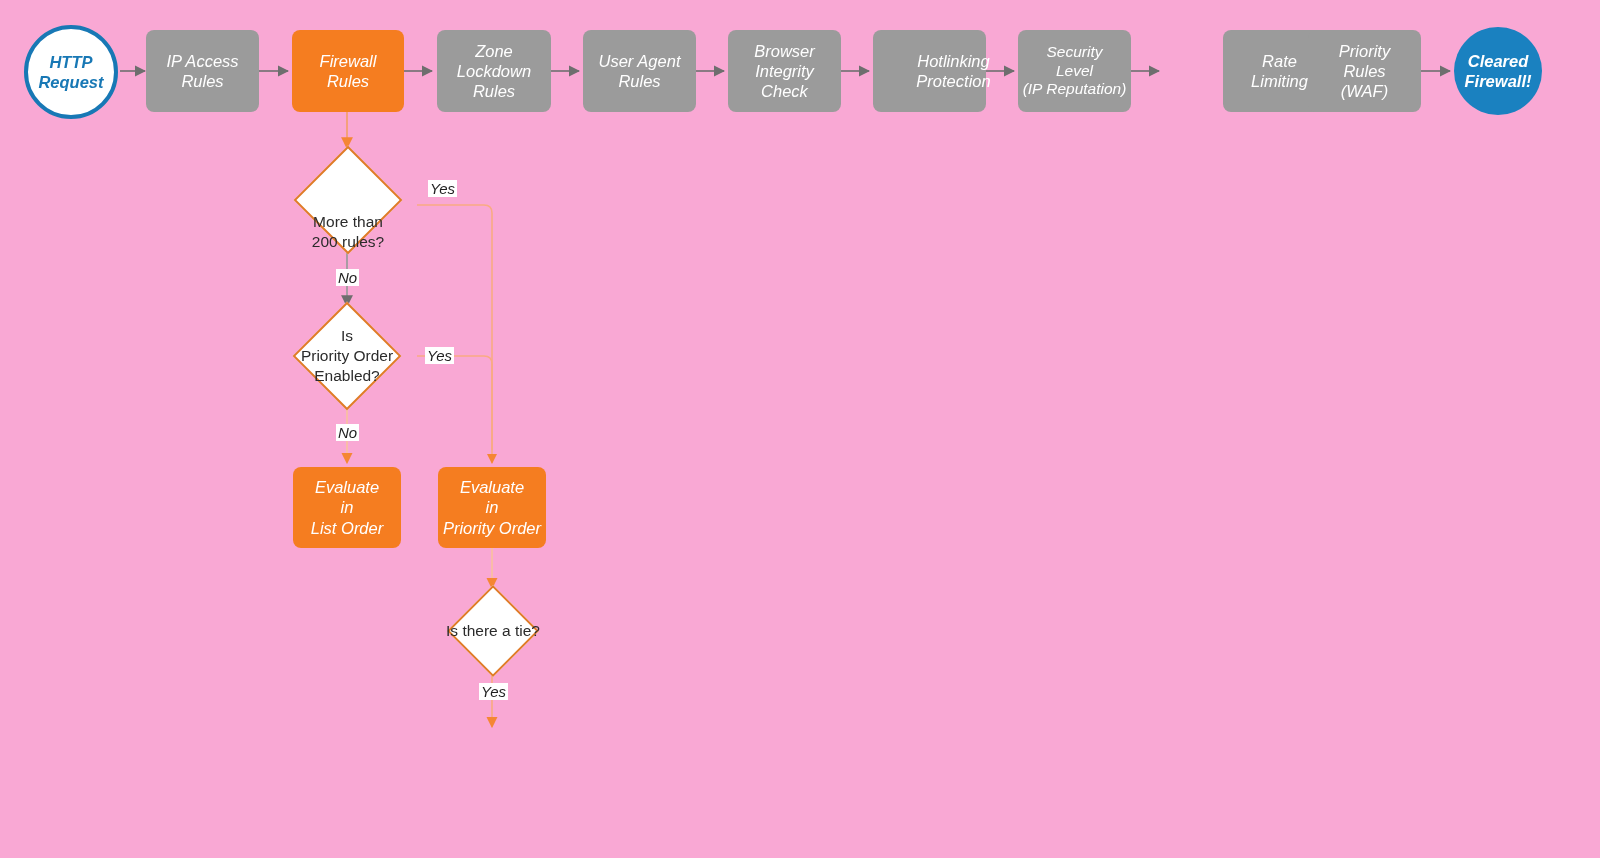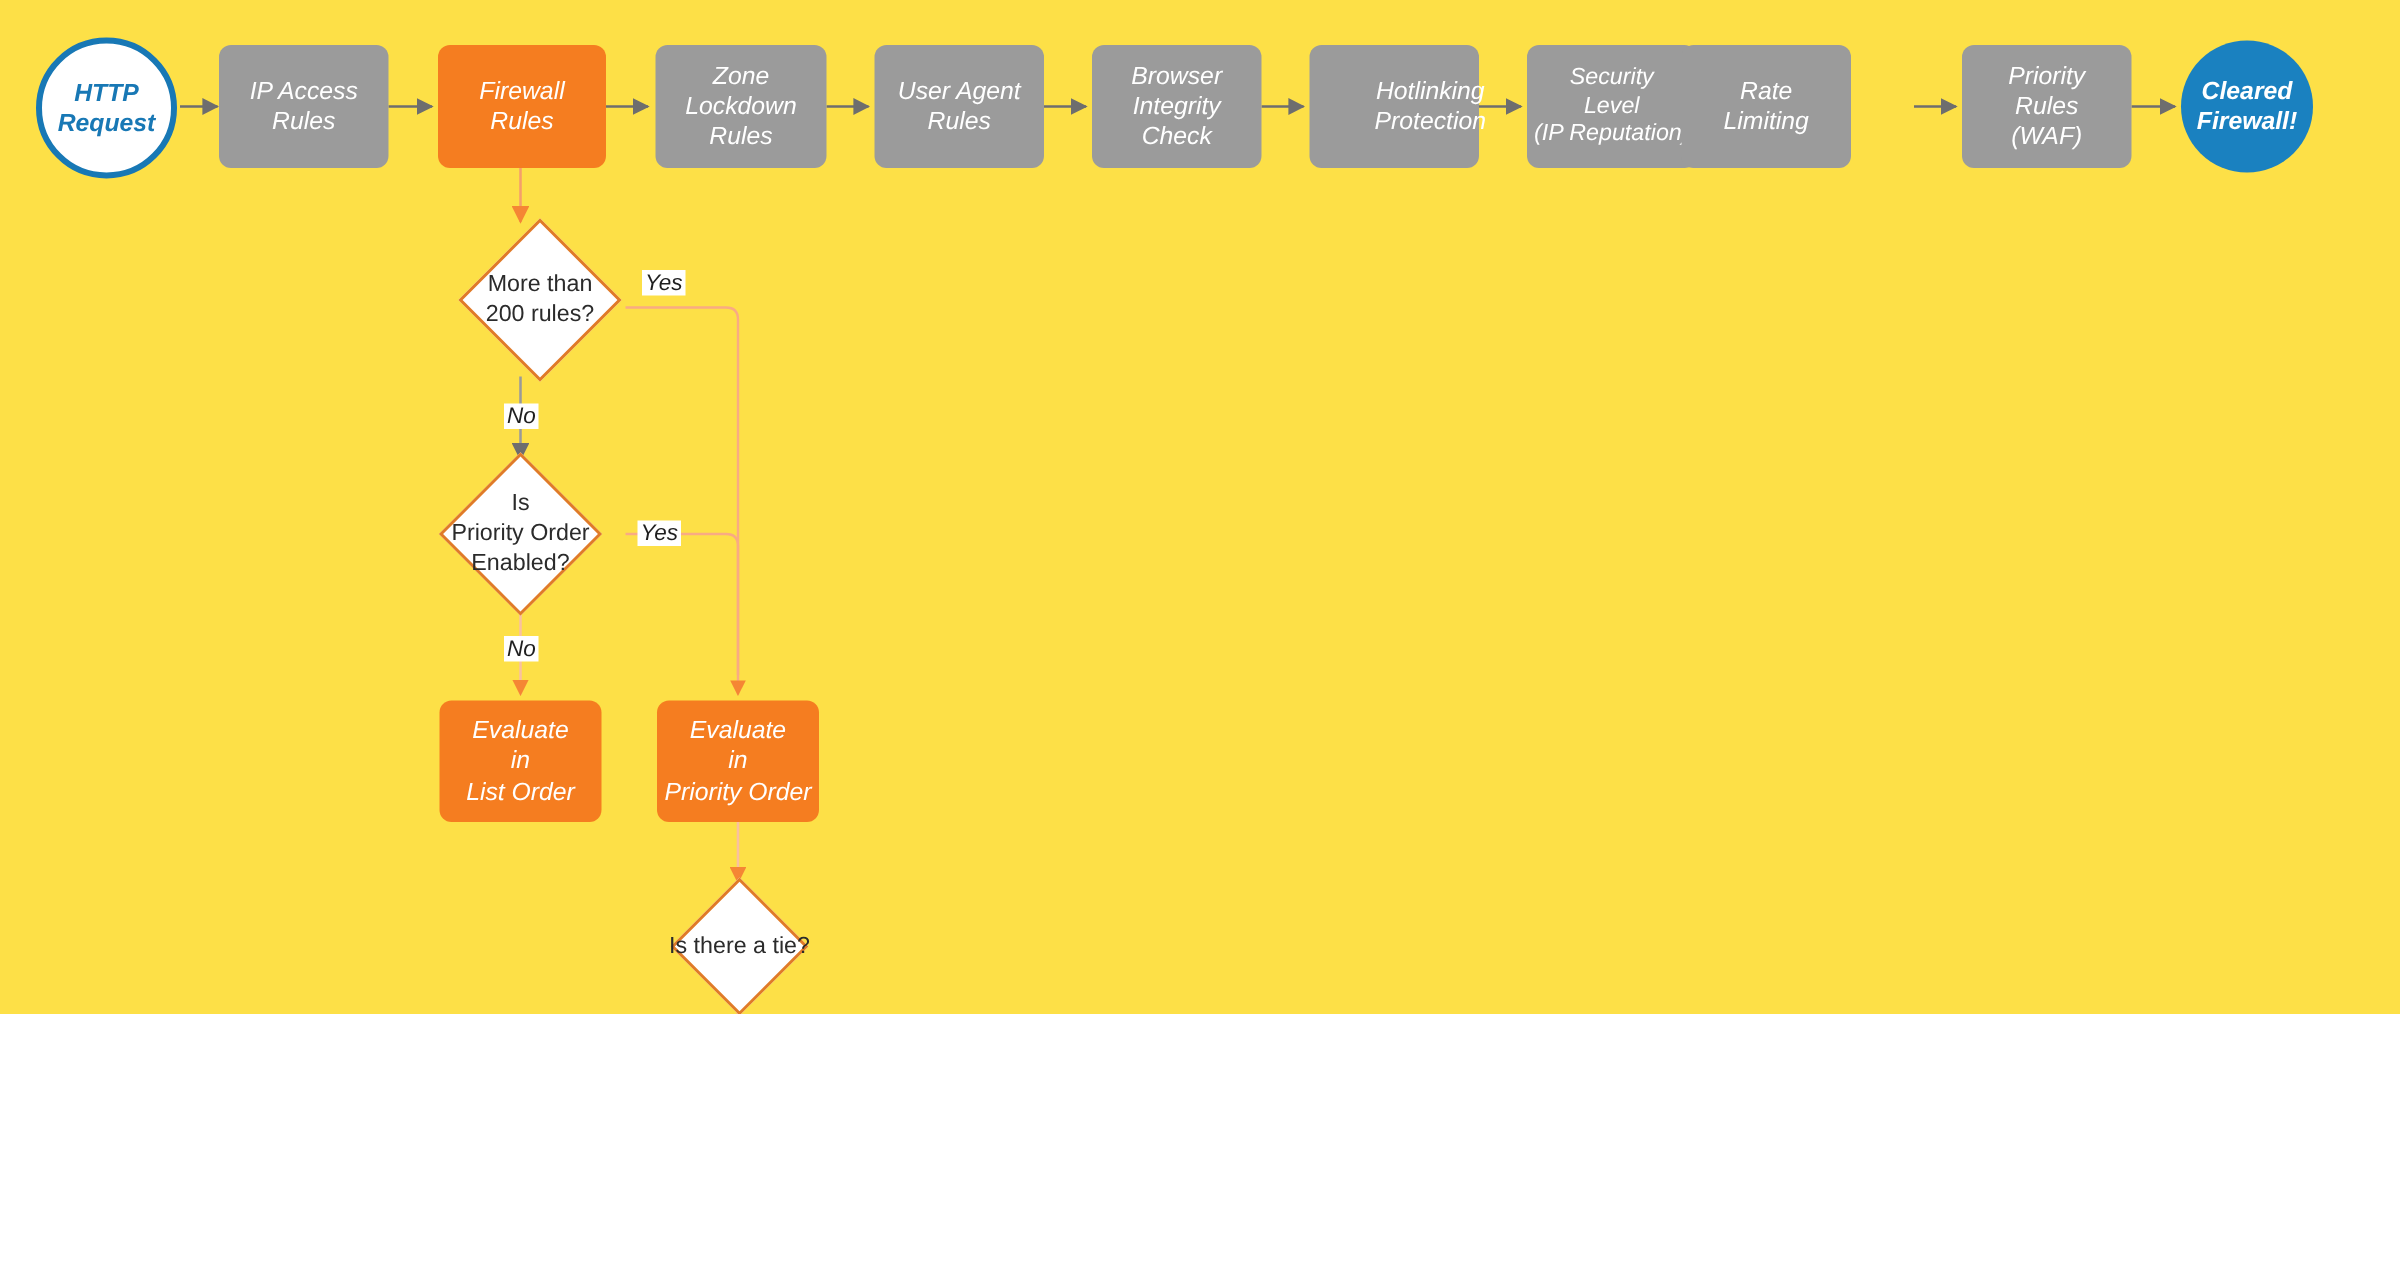--- a/index.html
+++ b/index.html
@@ -3,22 +3,22 @@
 <meta charset="utf-8">
 <style>
   html, body {
     margin: 0;
     padding: 0;
     background: #ffffff;
   }
   #canvas {
     position: relative;
     width: 1600px;
-    height: 676px;
-    background: #fde047;
+    height: 858px;
+    background: #f9a8d4;
     font-family: "Liberation Sans", sans-serif;
     overflow: hidden;
   }
   svg#wires {
     position: absolute;
     left: 0;
     top: 0;
     width: 1600px;
     height: 858px;
     pointer-events: none;
@@ -185,37 +185,37 @@
     <span style="white-space:pre-line;margin-left:48px;">Hotlinking
 Protection</span>
   </div>
 
   <div class="node box gray" style="left:1018px; top:30px; width:113px; height:82px; font-size:15.5px;">
     <span style="white-space:pre-line;">Security
 Level
 (IP Reputation)</span>
   </div>
 
-  <div class="node box gray" style="left:1121px; top:30px; width:113px; height:82px;">
+  <div class="node box gray" style="left:1223px; top:30px; width:113px; height:82px;">
     <span style="white-space:pre-line;">Rate
 Limiting</span>
   </div>
 
   <div class="node box gray" style="left:1308px; top:30px; width:113px; height:82px;">
     <span style="white-space:pre-line;">Priority
 Rules
 (WAF)</span>
   </div>
 
   <div class="node circle end" style="left:1454px; top:27px; width:88px; height:88px;">
     <span style="white-space:pre-line;">Cleared
 Firewall!</span>
   </div>
 
-  <div class="node diamond" style="left:290px; top:148px; width:140px; height:104px;">
+  <div class="node diamond" style="left:278px; top:148px; width:140px; height:104px;align-items:flex-end;">
     <div class="dshape" style="width:73px; height:73px;"></div>
     <span class="dlabel" style="white-space:pre-line;">More than
 200 rules?</span>
   </div>
 
   <div class="node diamond" style="left:277px; top:304px; width:140px; height:104px;">
     <div class="dshape" style="width:73px; height:73px;"></div>
     <span class="dlabel" style="white-space:pre-line;">Is
 Priority Order
 Enabled?</span>

